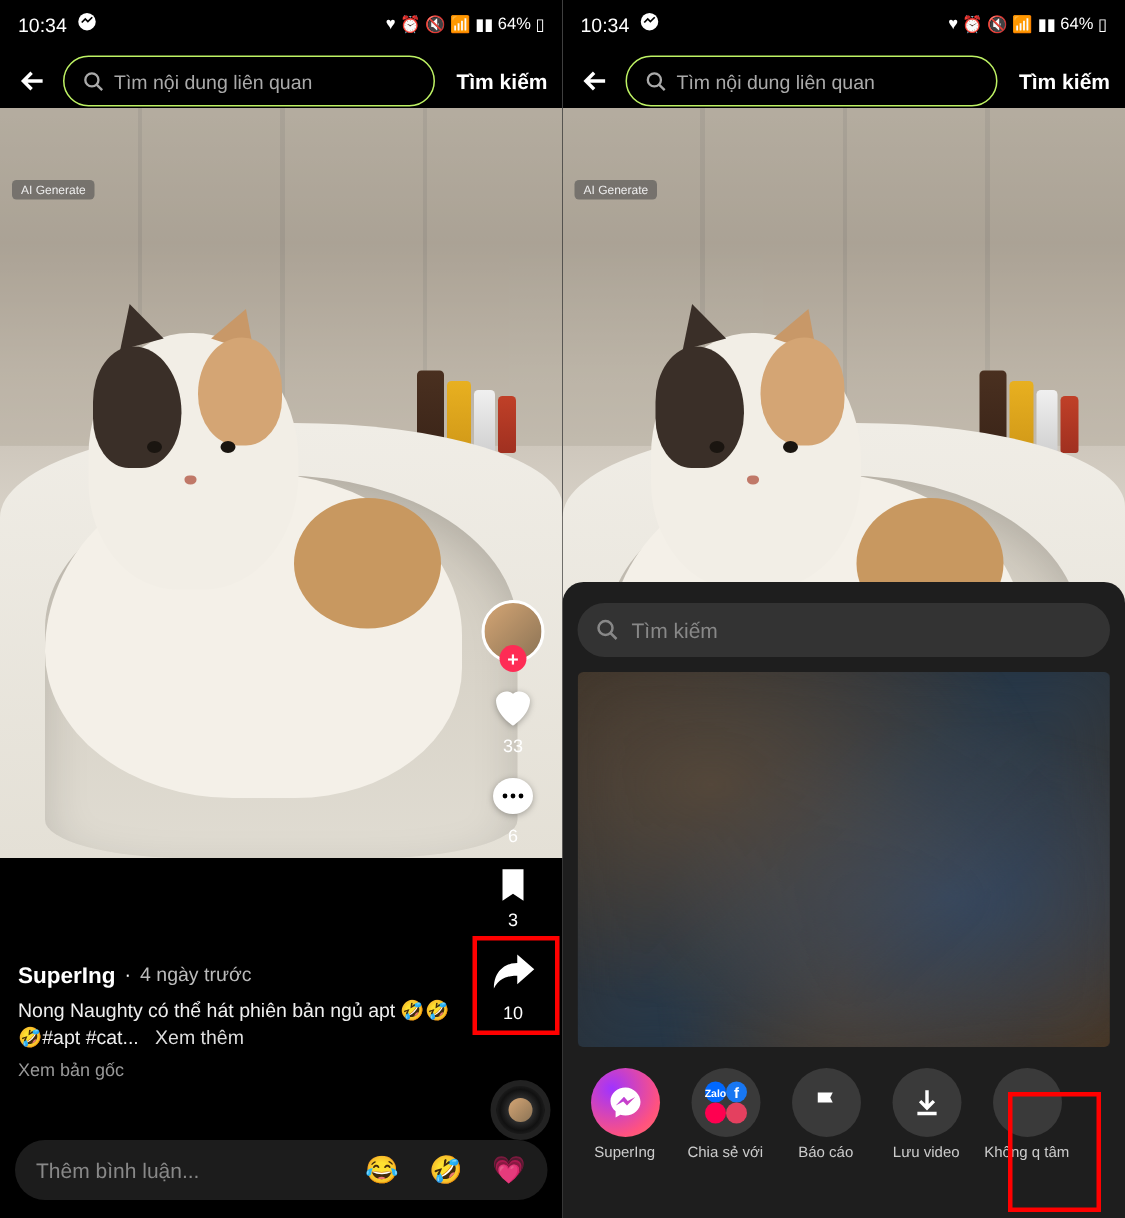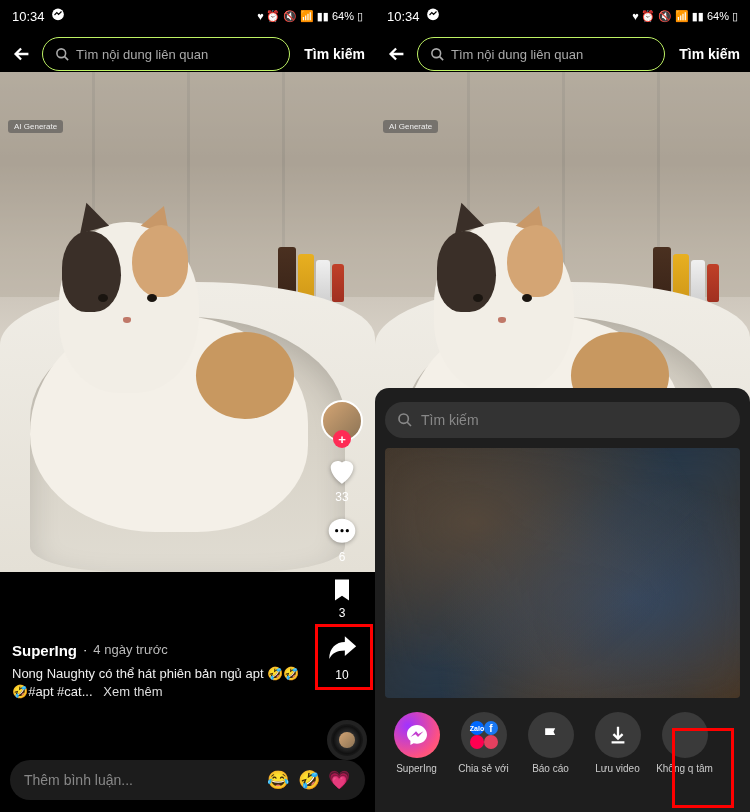--- a/index.html
+++ b/index.html
@@ -24,21 +24,21 @@
 .share-highlight { position: absolute; right: 2px; top: 624px; width: 58px; height: 66px; border: 3px solid #ff0000; z-index: 10; }
 .caption-area { position: absolute; left: 12px; right: 70px; top: 640px; font-size: 13px; line-height: 1.4; z-index: 4; }
 .username-row { display: flex; align-items: center; gap: 6px; margin-bottom: 4px; }
 .username { font-weight: 700; font-size: 15px; }
 .post-time { color: #bbb; font-size: 13px; }
 .caption-text { color: #eee; margin-bottom: 4px; }
 .see-more { color: #ddd; }
 .see-original { color: #999; font-size: 12px; }
 .spinning-disc { position: absolute; right: 8px; top: 720px; width: 40px; height: 40px; border-radius: 50%; background: radial-gradient(circle,#333 30%,#111 60%,#333); border: 4px solid #222; z-index: 5; }
 .spinning-disc::after { content:""; position:absolute; inset:8px; border-radius:50%; background:linear-gradient(135deg,#d4a574,#8b7355); }
-.comment-bar { position: absolute; bottom: 12px; left: 10px; right: 10px; height: 40px; background: #1c1c1c; border-radius: 22px; display: flex; align-items: center; padding: 0 14px; gap: 8px; z-index: 5; }
+.comment-bar { position: absolute; bottom: 12px; left: 10px; right: 10px; height: 40px; background: #1c1c1c; border-radius: 22px; display: flex; align-items: center; padding: 0 14px; gap: 20px; z-index: 5; }
 .comment-input { flex: 1; color: #888; font-size: 14px; }
 .emoji { font-size: 18px; }
 
 .share-sheet { position: absolute; top: 388px; left: 0; right: 0; bottom: 0; background: #1e1e1e; border-radius: 14px 14px 0 0; z-index: 20; padding: 14px 10px 0; }
 .sheet-search { height: 36px; background: #333; border-radius: 20px; display: flex; align-items: center; padding: 0 12px; gap: 8px; color: #888; font-size: 14px; margin-bottom: 10px; }
 .blurred-grid { height: 250px; background: linear-gradient(135deg, rgba(60,50,40,0.8), rgba(40,60,80,0.7), rgba(80,60,40,0.8)); filter: blur(0px); border-radius: 4px; position: relative; overflow: hidden; }
 .blurred-grid::before { content:""; position:absolute; inset:0; backdrop-filter: blur(18px); background: radial-gradient(ellipse at 25% 30%, rgba(100,80,60,0.7), transparent 60%), radial-gradient(ellipse at 70% 60%, rgba(50,80,120,0.6), transparent 55%), radial-gradient(ellipse at 50% 85%, rgba(90,70,50,0.6), transparent 50%); }
 .action-row { display: flex; gap: 8px; padding: 14px 2px 10px; overflow-x: hidden; }
 .action-item { display: flex; flex-direction: column; align-items: center; gap: 5px; width: 59px; flex-shrink: 0; }
 .action-circle { width: 46px; height: 46px; border-radius: 50%; background: #3a3a3a; display: flex; align-items: center; justify-content: center; }
@@ -183,20 +183,21 @@
   <div class="caption-area">
     <div class="username-row">
       <span class="username">SuperIng</span>
       <span>·</span>
       <span class="post-time">4 ngày trước</span>
     </div>
     <div class="caption-text">
       <span>Nong Naughty có thể hát phiên bản ngủ apt 🤣🤣🤣#apt #cat...</span>
       &nbsp;&nbsp;<span class="see-more">Xem thêm</span>
     </div>
+    <div class="see-original">Xem bản gốc</div>
   </div>
 
   <div class="spinning-disc"></div>
 
   <div class="comment-bar">
     <span class="comment-input">Thêm bình luận...</span>
     <span class="emoji">😂</span>
     <span class="emoji">🤣</span>
     <span class="emoji">💗</span>
   </div>

